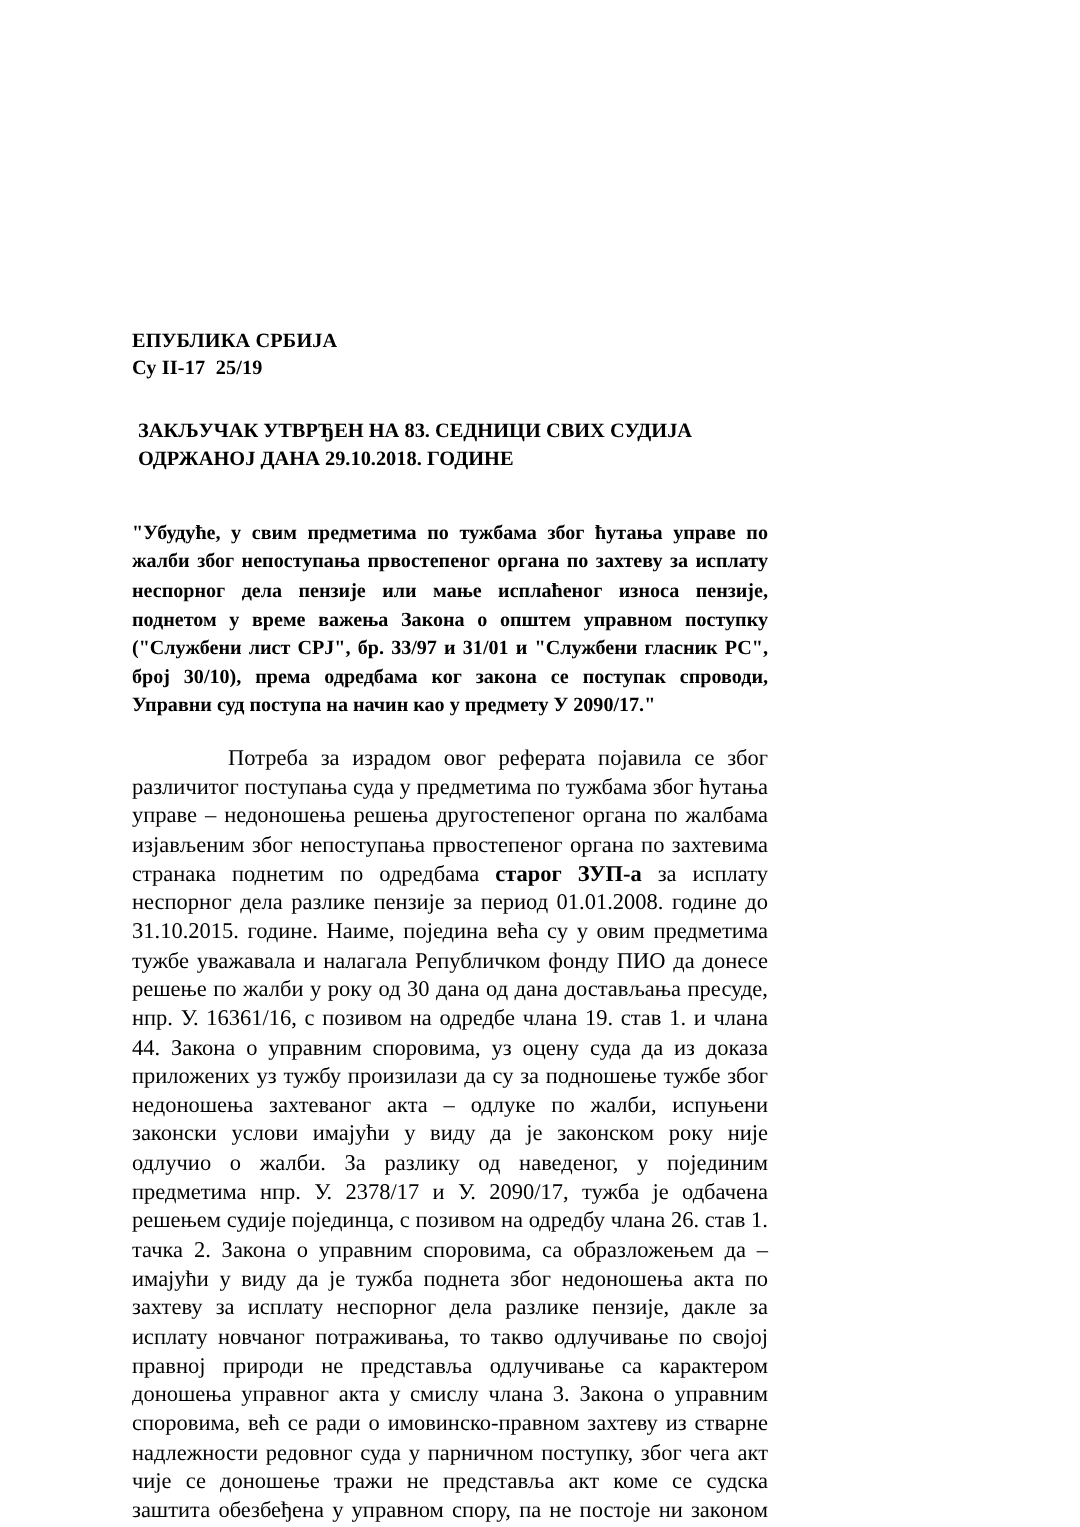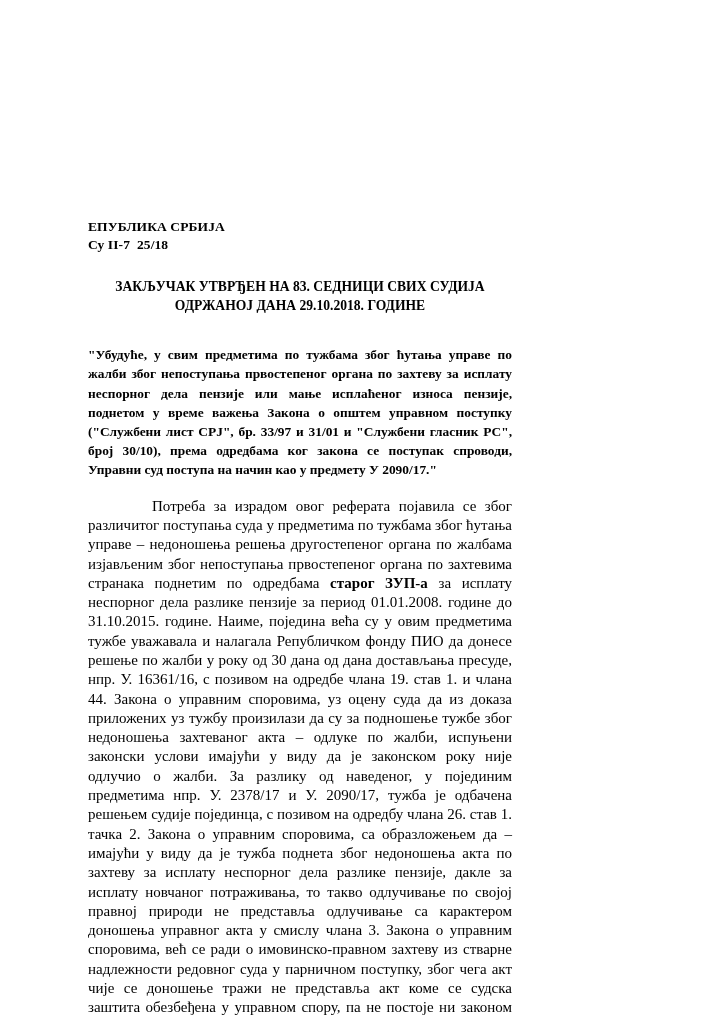--- a/index.html
+++ b/index.html
@@ -29,21 +29,20 @@
   .header-block .line {
     white-space: pre;
   }
   .header-block .city {
     letter-spacing: 2.6px;
   }
   .title-block {
     margin-top: 24px;
     font-size: 13.6px;
     font-weight: bold;
-    text-align: center;
     line-height: 19px;
     padding: 0 4px;
   }
   .quote-block {
     margin-top: 30px;
     font-size: 13.4px;
     font-weight: bold;
     line-height: 19.2px;
     text-align: justify;
     text-justify: inter-word;
@@ -66,21 +65,21 @@
     word-spacing: 3px;
   }
 </style>
 </head>
 <body>
 
 <div class="page">
 
   <div class="header-block">
     <div class="line">ЕПУБЛИКА СРБИЈА</div>
-    <div class="line">Су II-7  25/18</div>
+    <div class="line">Су II-17  25/19</div>
   </div>
 
   <div class="title-block">ЗАКЉУЧАК УТВРЂЕН НА 83. СЕДНИЦИ СВИХ СУДИЈА ОДРЖАНОЈ ДАНА 29.10.2018. ГОДИНЕ</div>
 
   <div class="quote-block">"Убудуће, у свим предметима по тужбама због ћутања управе по жалби због непоступања првостепеног органа по захтеву за исплату неспорног дела пензије или мање исплаћеног износа пензије, поднетом у време важења Закона о општем управном поступку ("Службени лист СРЈ", бр. 33/97 и 31/01 и "Службени гласник РС", број 30/10), према одредбама ког закона се поступак спроводи, Управни суд поступа на начин као у предмету У 2090/17."</div>
 
   <div class="body-par"><span>Потреба за израдом овог реферата појавила се због различитог поступања суда у предметима по тужбама због ћутања управе – недоношења решења другостепеног органа по жалбама изјављеним због непоступања првостепеног органа по захтевима странака поднетим по одредбама </span><span class="bold">старог  ЗУП-а</span><span> за исплату неспорног дела разлике пензије за период 01.01.2008. године до 31.10.2015. године. Наиме, поједина већа су у овим предметима тужбе уважавала и налагала Републичком фонду ПИО да донесе решење по жалби у року од 30 дана од дана достављања пресуде, нпр. У. 16361/16, с позивом на одредбе члана 19. став 1. и члана 44. Закона о управним споровима, уз оцену суда да из доказа приложених уз тужбу произилази да су за подношење тужбе због недоношења захтеваног акта – одлуке по жалби, испуњени законски услови имајући у виду да је законском року није одлучио о жалби. За разлику од наведеног, у појединим предметима нпр. У. 2378/17 и У. 2090/17, тужба је одбачена решењем судије појединца, с позивом на одредбу члана 26. став 1. тачка 2. Закона о управним споровима, са образложењем да – имајући у виду да је тужба поднета због недоношења акта по захтеву за исплату неспорног дела разлике пензије, дакле за исплату новчаног потраживања, то такво одлучивање по својој правној природи не представља одлучивање са карактером доношења управног акта у смислу члана 3. Закона о управним споровима, већ се ради о имовинско-правном захтеву из стварне надлежности редовног суда у парничном поступку, због чега акт чије се доношење тражи не представља акт коме се судска заштита обезбеђена у управном спору, па не постоје ни законом прописани услови из одредбе члана 15. Закона о управним споровима за подношење тужбе због ћутања управе, јер се оваква тужба може поднети само уколико се ради о недоношењу акта у погледу кога је судска заштита предвиђена у управном спору.</span></div>
 
   <div class="body-par last-par spaced-words">Одредбом  члана  208.  став  8.  Закона  о  пензијском  и  инвалидском</div>
 

